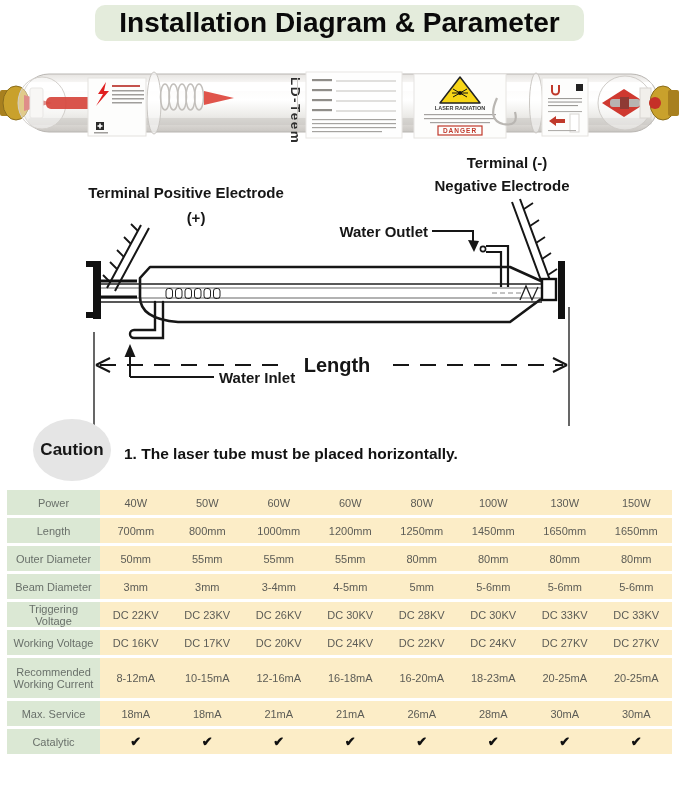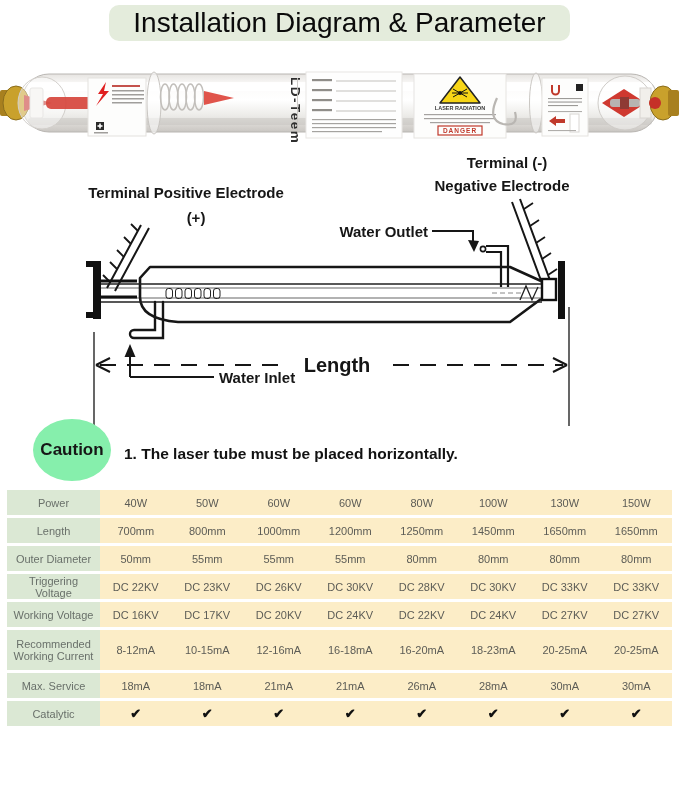--- a/index.html
+++ b/index.html
@@ -1,30 +1,30 @@
 <!DOCTYPE html>
 <html><head>
 <meta charset="utf-8">
 <style>
   html,body{margin:0;padding:0}
   body{width:679px;height:792px;position:relative;background:#fff;
        font-family:"Liberation Sans",sans-serif;overflow:hidden}
 
   .title-wrap{position:absolute;top:5px;left:0;width:100%;text-align:center}
   .title{display:inline-block;background:#e4ecdc;border-radius:10px;
-         padding:2px 24px;font-size:28px;font-weight:normal;color:#0a0a0a}
+         padding:2px 24px;font-size:28px;font-weight:bold;color:#0a0a0a}
 
   svg.photo{position:absolute;top:58px;left:0}
   svg.diagram{position:absolute;top:145px;left:0}
   svg text{font-family:"Liberation Sans",sans-serif}
   .dlabel{font-weight:bold;font-size:15px;fill:#161616}
   .dlabel-big{font-weight:bold;font-size:20px;fill:#161616}
 
   .caution{position:absolute;top:419px;left:33px;display:flex;align-items:center;gap:13px}
-  .caution-badge{flex:0 0 auto;width:78px;height:62px;border-radius:50%;background:#86efac;
+  .caution-badge{flex:0 0 auto;width:78px;height:62px;border-radius:50%;background:#e5e5e5;
                  display:flex;align-items:center;justify-content:center;
                  font-size:17px;font-weight:bold;color:#161616}
   .caution-items{width:455px;font-size:15.5px;font-weight:bold;color:#121212;line-height:18.5px}
   .caution-item{margin:12px 0 4px 0;text-indent:-19px;padding-left:19px}
 
   table.param{position:absolute;top:487px;left:7px;width:665px;
               border-collapse:separate;border-spacing:0 3px;table-layout:fixed}
   .param th{background:#dbe8d4;font-weight:normal;font-size:11px;color:#69706a;padding:0 5px}
   .param td{background:#fcedc7;font-size:11px;color:#5c5c56;text-align:center;padding:2px 0}
   .param tr{height:25px}
@@ -268,20 +268,31 @@
         <td>50mm</td>
         <td>55mm</td>
         <td>55mm</td>
         <td>55mm</td>
         <td>80mm</td>
         <td>80mm</td>
         <td>80mm</td>
         <td>80mm</td>
       </tr>
       <tr>
+        <th>Beam Diameter</th>
+        <td>3mm</td>
+        <td>3mm</td>
+        <td>3-4mm</td>
+        <td>4-5mm</td>
+        <td>5mm</td>
+        <td>5-6mm</td>
+        <td>5-6mm</td>
+        <td>5-6mm</td>
+      </tr>
+      <tr>
         <th>Triggering Voltage</th>
         <td>DC 22KV</td>
         <td>DC 23KV</td>
         <td>DC 26KV</td>
         <td>DC 30KV</td>
         <td>DC 28KV</td>
         <td>DC 30KV</td>
         <td>DC 33KV</td>
         <td>DC 33KV</td>
       </tr>

